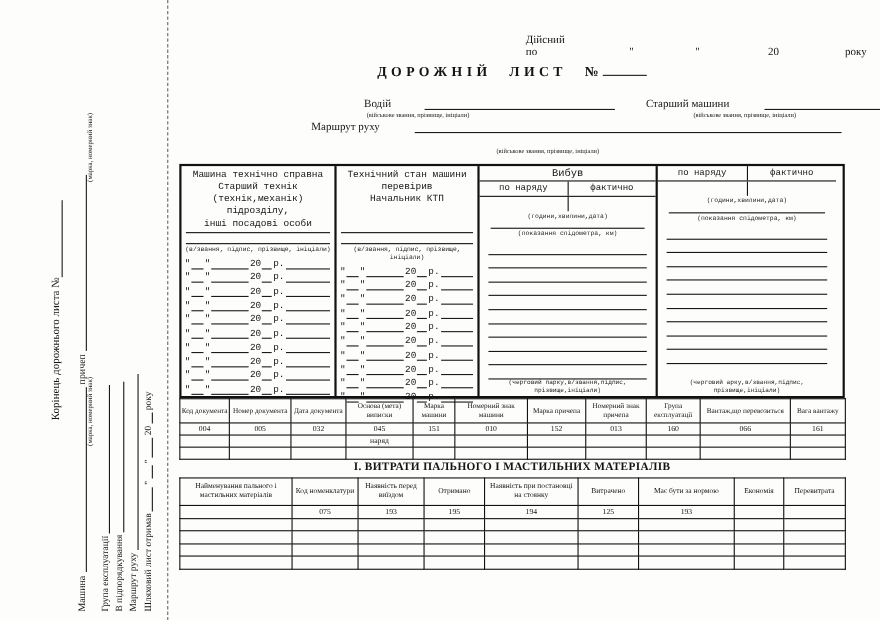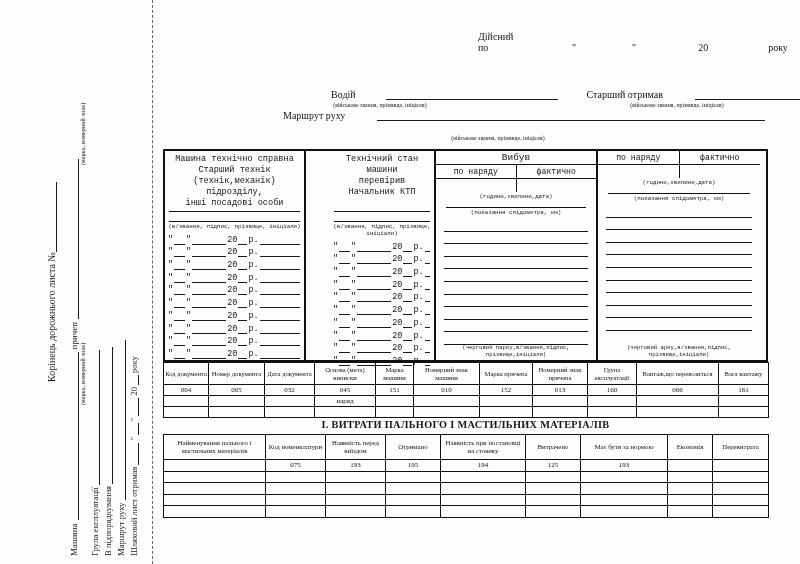--- a/index.html
+++ b/index.html
@@ -105,26 +105,29 @@
 
   <div id="main">
 
     <div class="row-line" style="top:31px;left:315px;width:250px;">
       <span>Дійсний по</span>&nbsp;<span>"</span><span class="b" style="width:30px;"></span><span>"</span>
       <span class="b" style="width:100px;margin:0 3px;"></span>
       <span>20</span><span class="b" style="width:12px;margin:0 2px;"></span>
       <span>року</span>
     </div>
 
+    <div id="form-title">
+      <span>ДОРОЖНІЙ  ЛИСТ №</span><span class="b" style="width:40px;height:11px;"></span>
+    </div>
 
 
     <div class="row-line" style="top:89px;left:120px;width:482px;margin-left:48px;">
       <span>Водій</span>
       <span class="b fill" style="margin-left:2px;"></span>
-      <span>Старший отримав</span>
+      <span>Старший машини</span>
       <span class="b" style="width:118px;margin-left:4px;"></span>
     </div>
     <span class="tinynote" style="top:102px;left:152px;width:130px;">(військове звання, прізвище, ініціали)</span>
     <span class="tinynote" style="top:102px;left:443px;width:142px;">(військове звання, прізвище, ініціали)</span>
 
     <div class="row-line" style="top:110px;left:120px;width:482px;">
       <span>Маршрут руху</span>
       <span class="b fill" style="margin-left:4px;"></span>
     </div>
 
@@ -239,21 +242,21 @@
               <span>"</span>
             <span class="b" style="width:34px;"></span>
             <span>20</span>
               <span class="b" style="width:9px;"></span>
             <span>р.</span>
               <span class="b fill"></span>
           </div>
           </div>
       </div>
 
-      <div class="icol" style="width:130px;padding-left:24px;">
+      <div class="icol" style="width:130px;">
         <div class="ihead">
           <div>Технічний стан машини</div>
           <div>перевірив</div>
           <div>Начальник КТП</div>
         </div>
         <div class="sline" style="margin-top:4px;"></div>
         <div class="sline" style="margin-top:9px;"></div>
         <div class="signote">(в/звання, підпис, прізвище, ініціали)</div>
         <div class="drows">
           <div class="drow">

